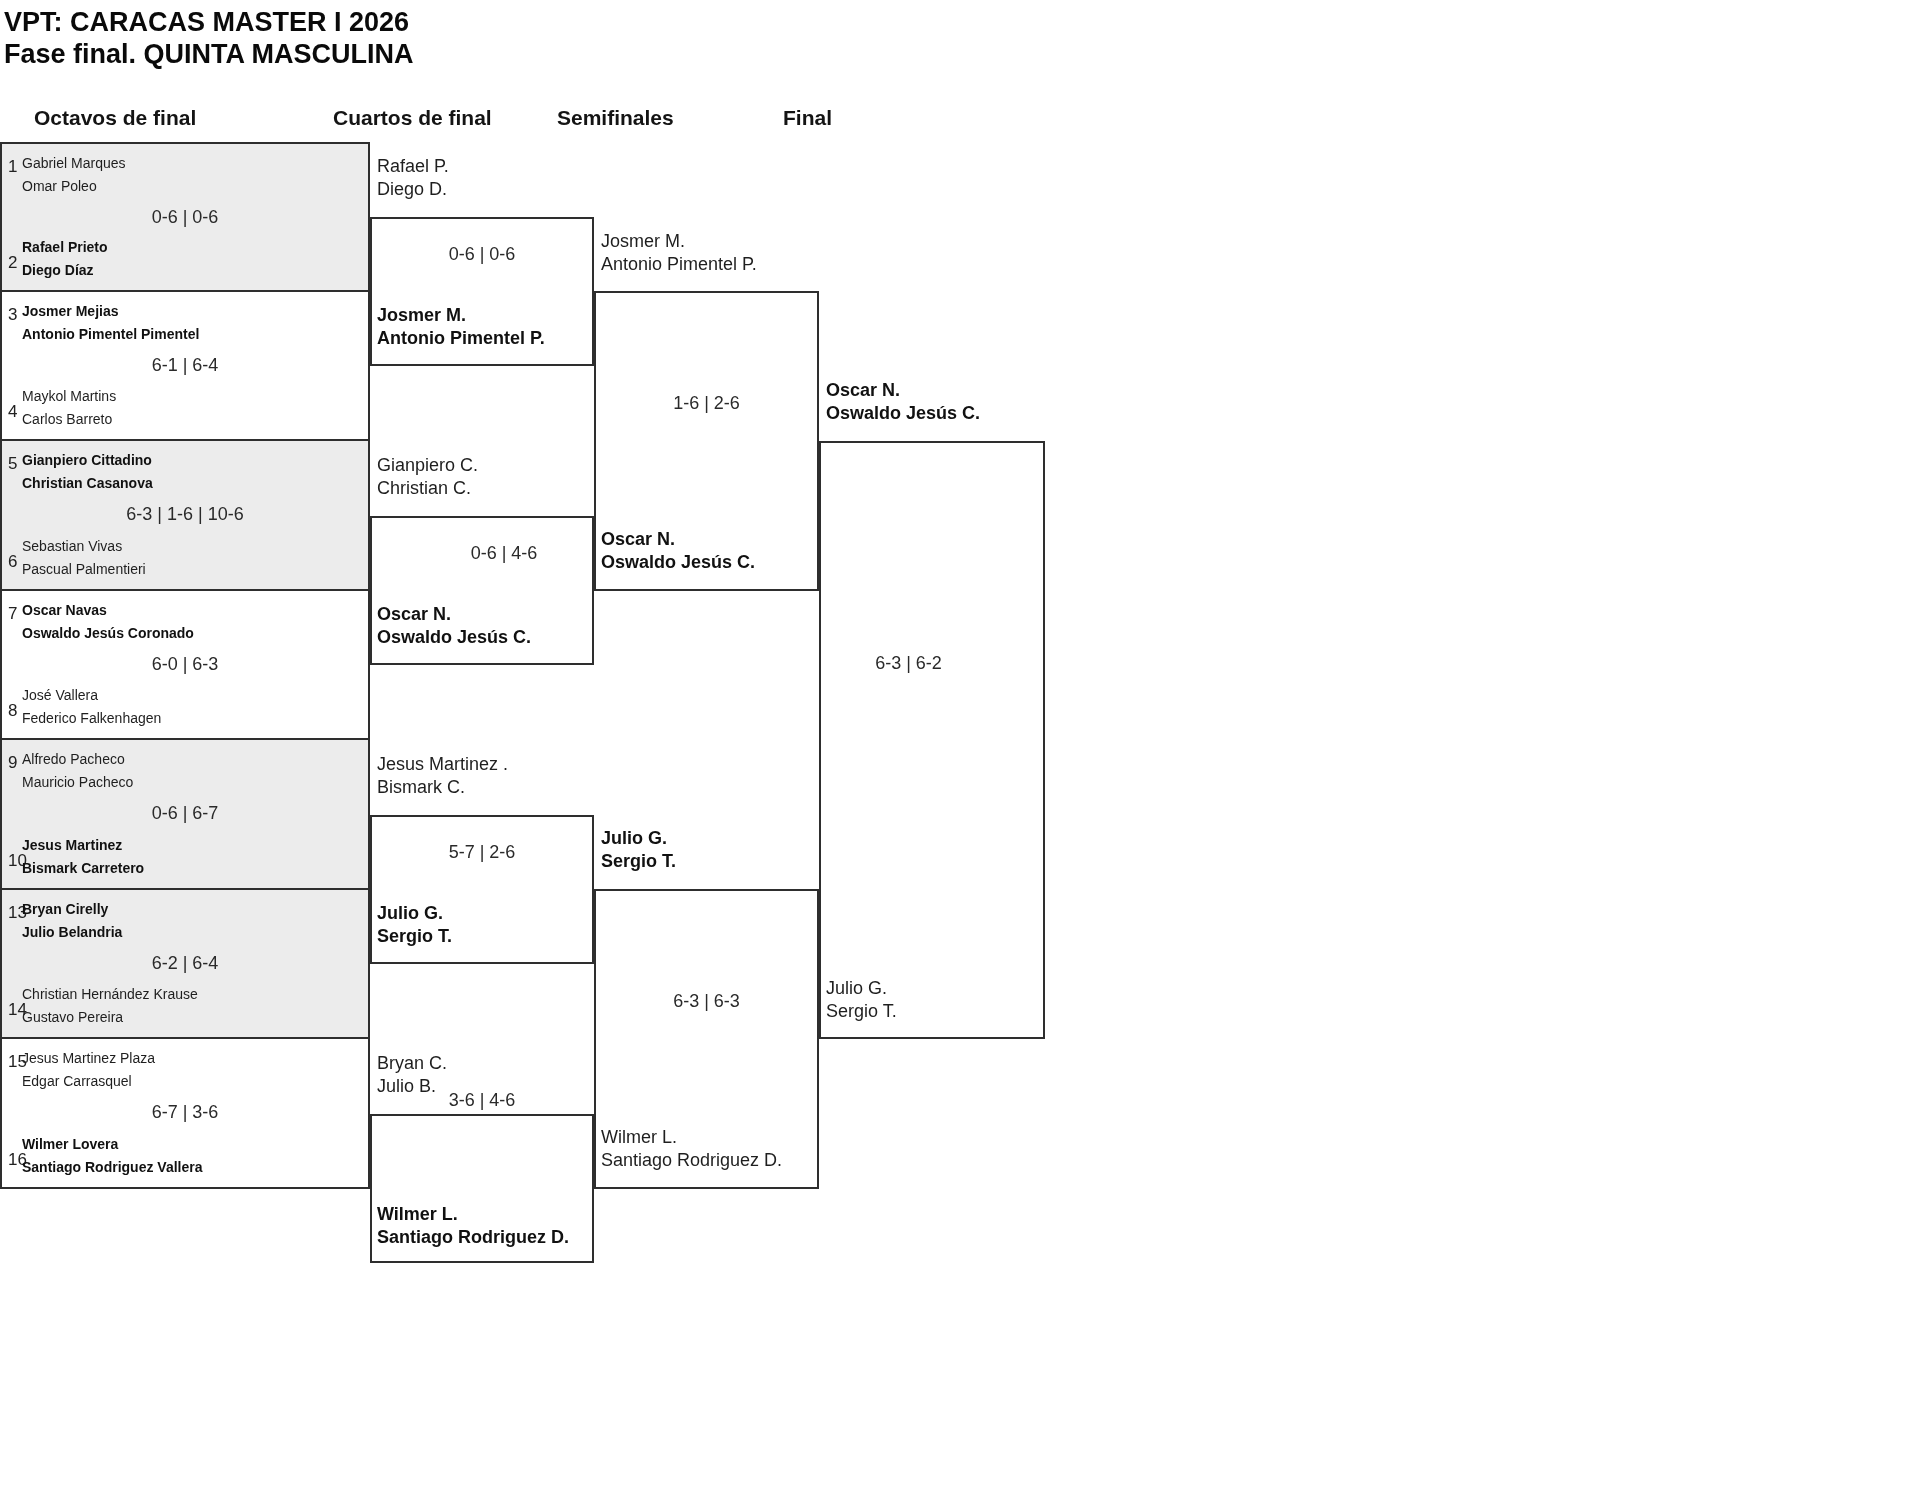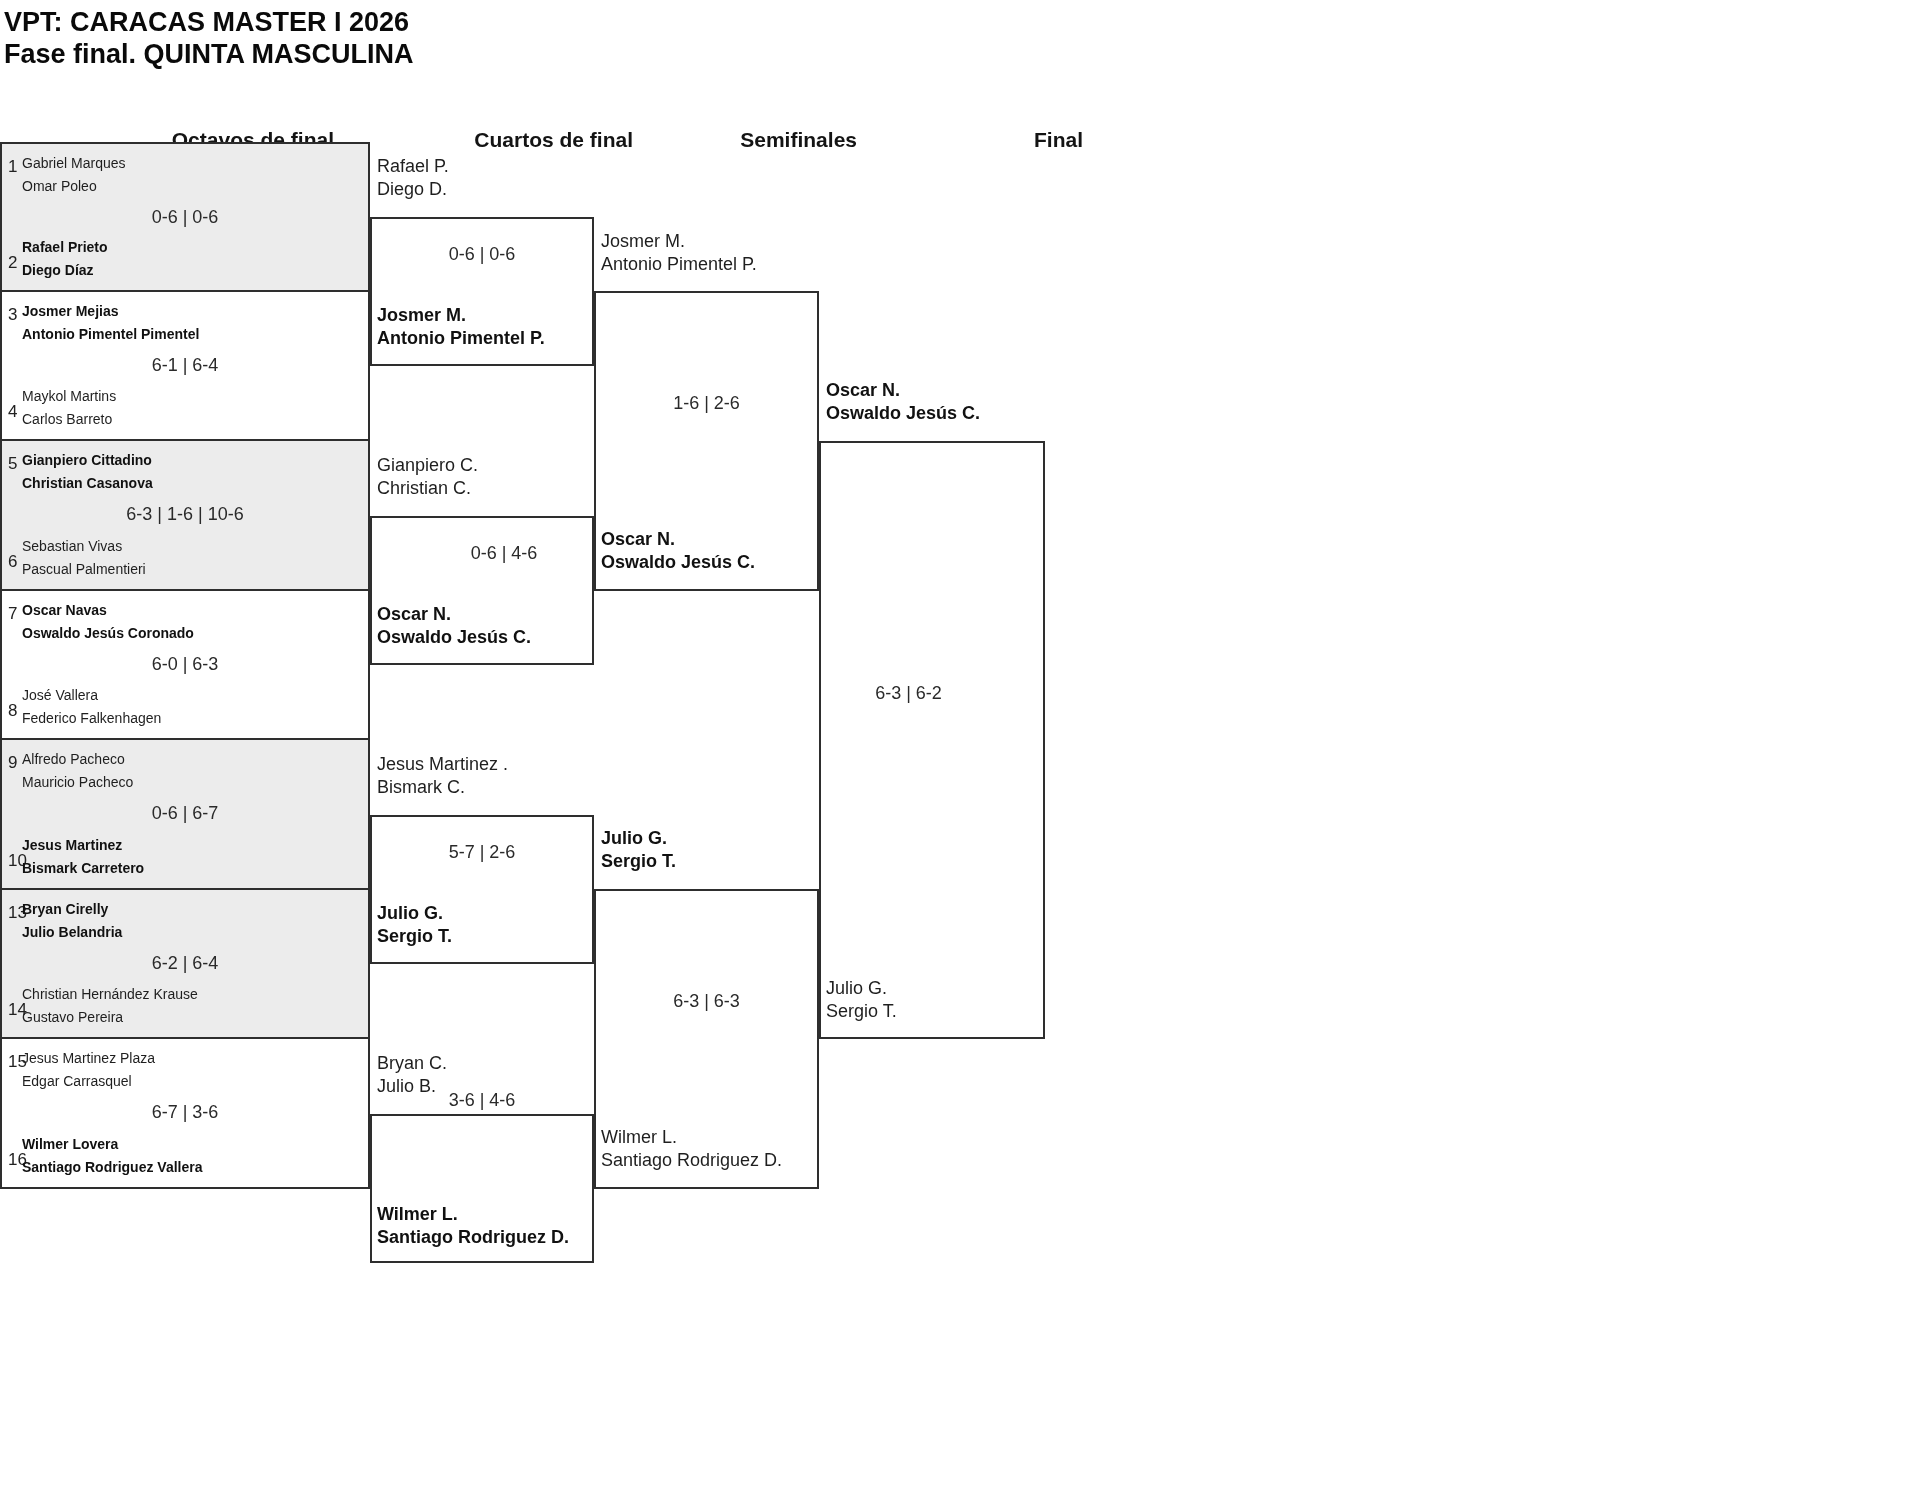--- a/index.html
+++ b/index.html
@@ -1,21 +1,21 @@
 <!DOCTYPE html>
 <html><head>
 <meta charset="utf-8">
 <style>
   html,body{margin:0;padding:0;background:#fff;}
   .page{position:relative;width:1920px;height:1492px;background:#ffffff;
         font-family:"Liberation Sans",sans-serif;color:#1f1f1f;overflow:hidden;border-radius:24px;}
   .title-block{position:absolute;left:4px;top:6px;}
   .title-line{font-size:27px;line-height:32px;font-weight:700;color:#0a0a0a;white-space:nowrap;}
-  .round-header{position:absolute;top:106px;width:300px;text-align:right;
-        font-size:21px;font-weight:700;color:#141414;margin-top:22px;}
+  .round-header{position:absolute;top:106px;width:300px;text-align:left;
+        font-size:21px;font-weight:700;color:#141414;}
   
   .oct-col{position:absolute;left:0;top:142px;width:370px;}
   .obox{position:relative;height:149.5px;border:2px solid #2e2e2e;border-top:none;
         box-sizing:border-box;background:#fff;}
   .obox.first{border-top:2px solid #2e2e2e;}
   .obox.alt{background:#ececec;}
   .team{position:absolute;left:20px;font-size:14px;line-height:23px;color:#1f1f1f;white-space:nowrap;}
   .team.top{top:8px;}
   .team.bottom{bottom:8px;margin-top:36px;}
   .seed{position:absolute;left:6px;width:22px;font-size:17px;line-height:23px;color:#222;}
@@ -215,19 +215,19 @@
     <div>Wilmer L.</div>
       <div>Santiago Rodriguez D.</div>
   </div>
 
   <div class="rbox" style="left:819px;top:441px;width:226px;height:598px;"></div>
 
   <div class="plabel winner" style="left:826px;top:379px;">
     <div>Oscar N.</div>
       <div>Oswaldo Jesús C.</div>
   </div>
-  <div class="rscore" style="left:819px;width:179px;top:682px;">6-3 | 6-2</div>
+  <div class="rscore" style="left:819px;width:179px;top:652px;">6-3 | 6-2</div>
   <div class="plabel" style="left:826px;top:977px;">
     <div>Julio G.</div>
       <div>Sergio T.</div>
   </div>
 
 </div>
 
 </body></html>

